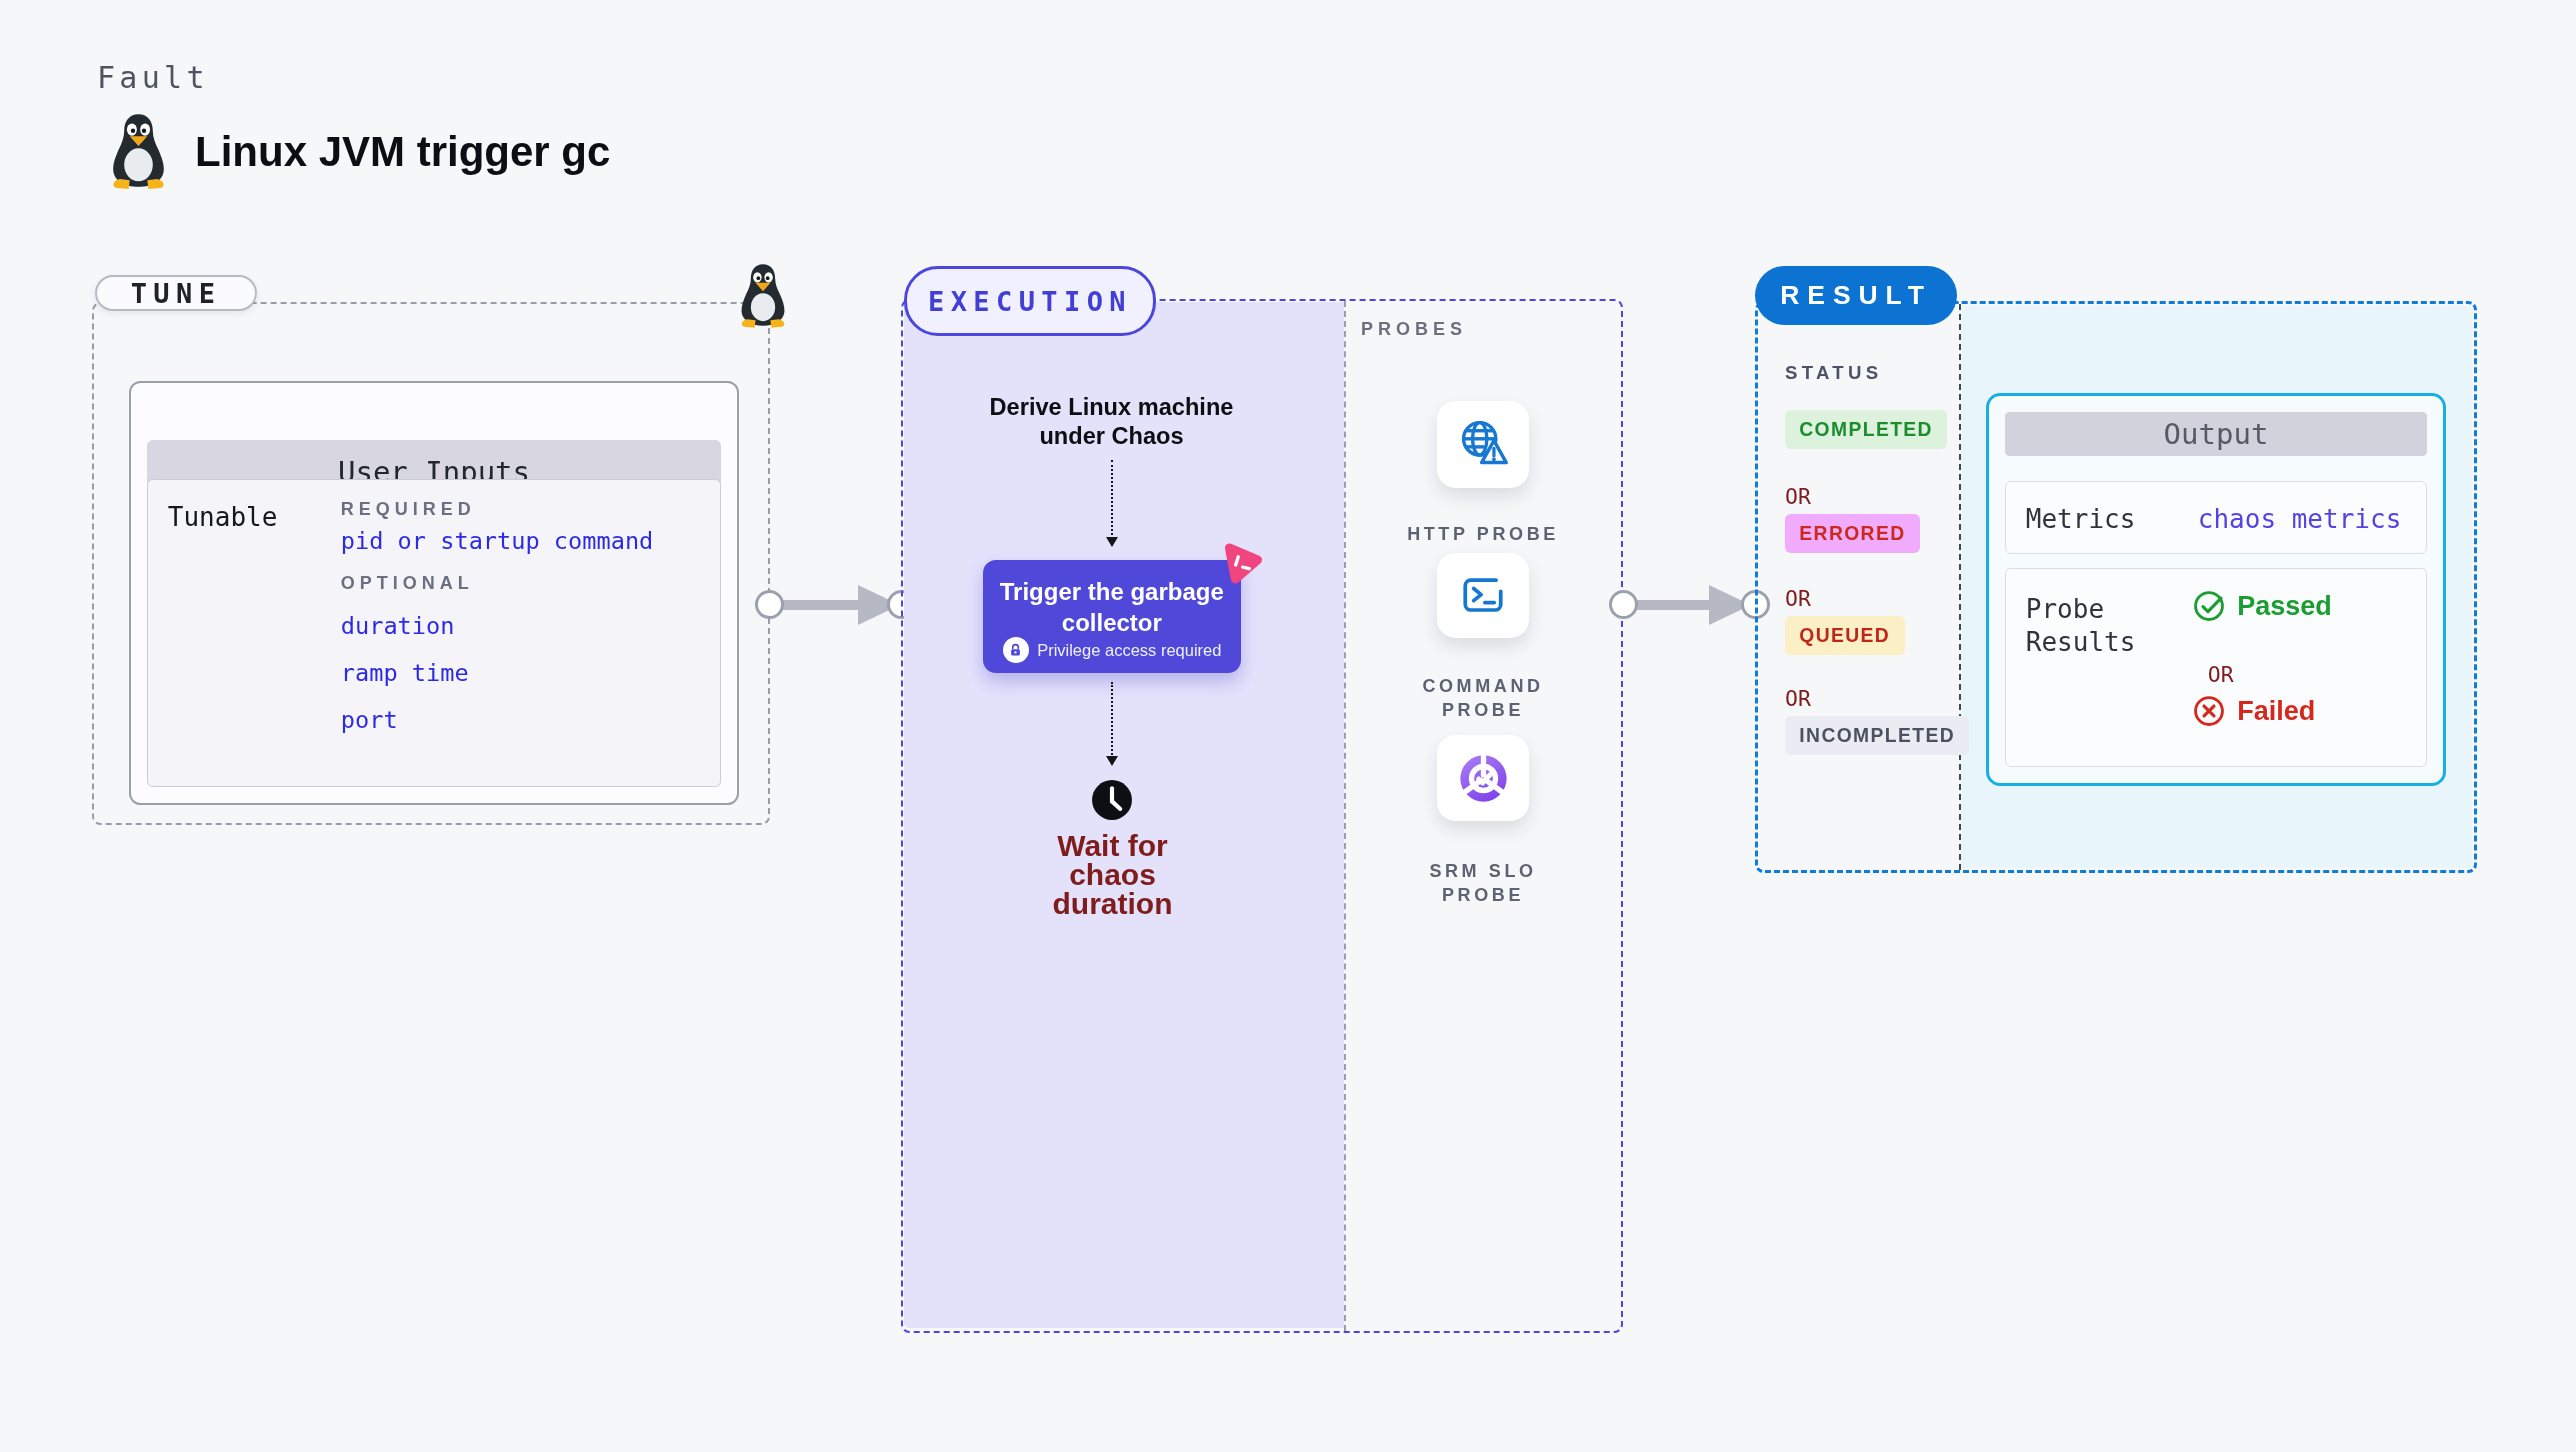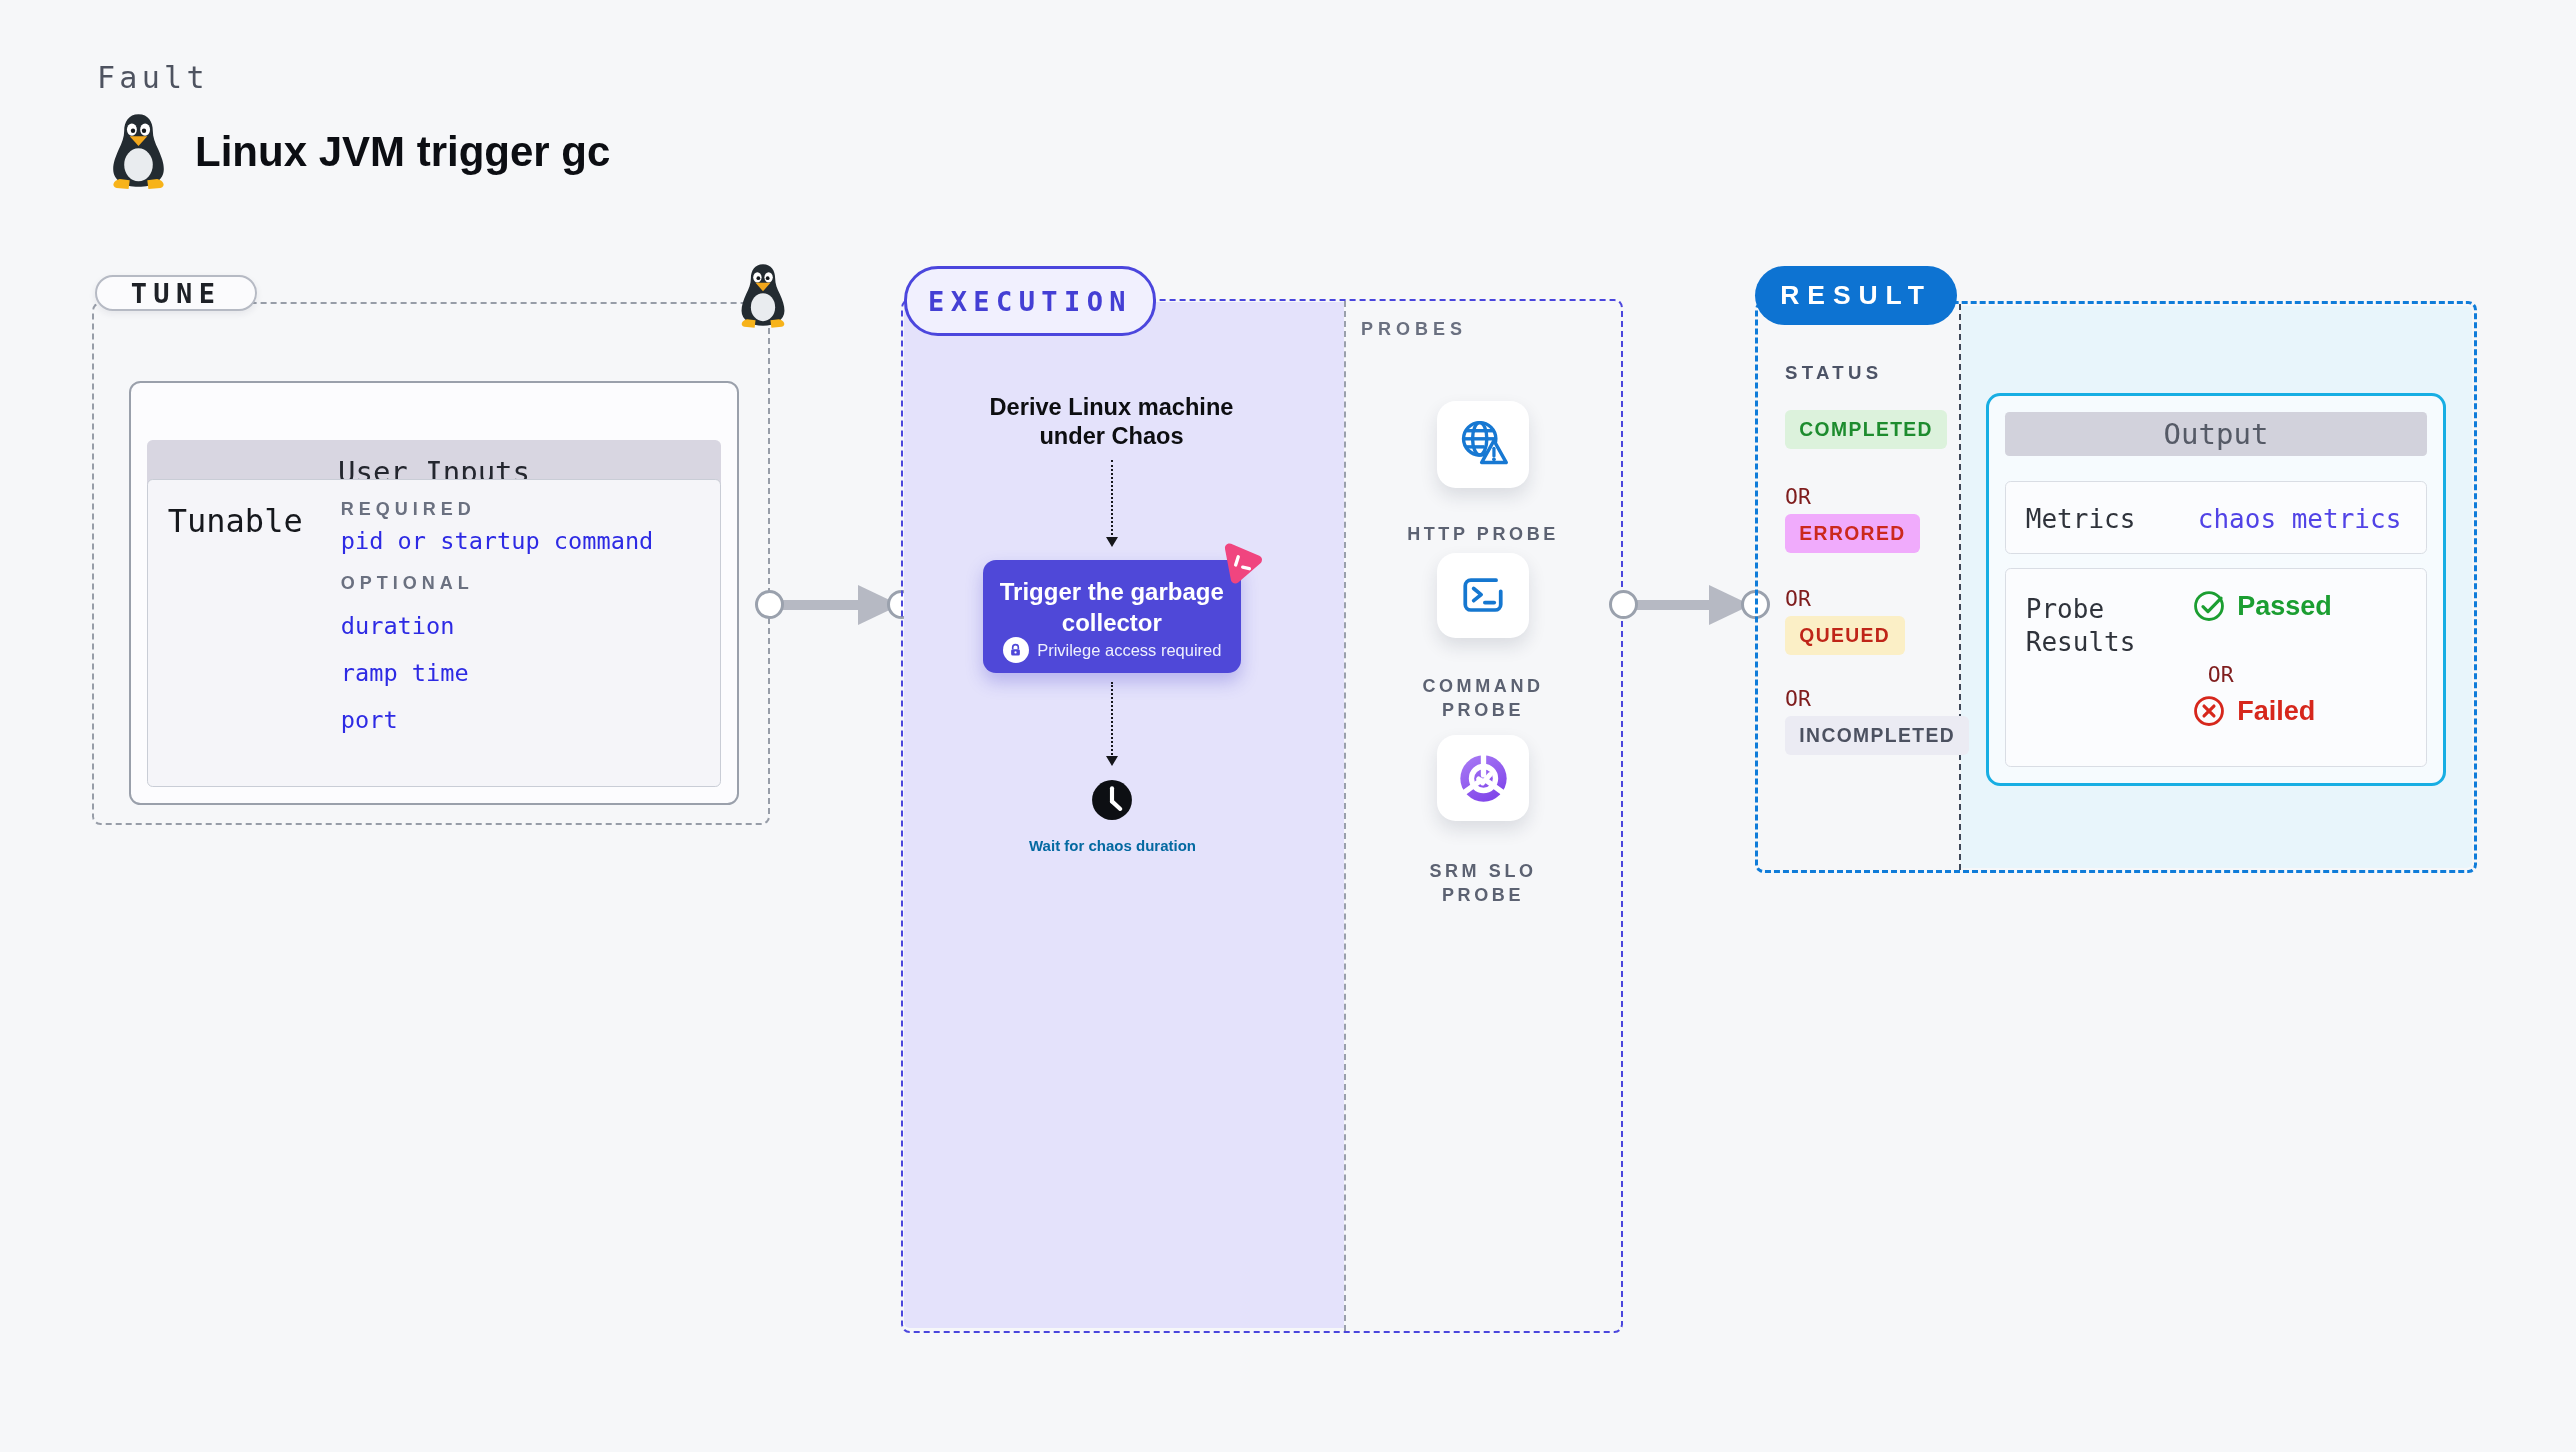--- a/index.html
+++ b/index.html
@@ -88,21 +88,21 @@
       <circle cx="35" cy="17" r="2" fill="#14181c"></circle>
       <path d="M22 22h16l-8 9z" fill="#f2a71b"></path>
       <path d="M13 61c-6 1-8 7-3 8l11 1 1-8z" fill="#f7b31a"></path>
       <path d="M47 61c6 1 8 7 3 8l-11 1-1-8z" fill="#f7b31a"></path>
     </svg>
   </div>
 
   <div class="abs card-userinputs" style="left:129px; top:381px; width:610px; height:424px;">
     <div class="abs ui-header mono center" style="left:15.8px; top:15.8px; right:15.8px; height:64px;">User Inputs</div>
     <div class="abs ui-panel" style="left:15.8px; top:96px; right:15.8px; bottom:15.8px;">
-      <div class="abs mono" style="left:20px; top:21.5px; font-size:32px; color:#16181d;">Tunable</div>
+      <div class="abs mono" style="left:20px; top:21.5px; font-size:26px; color:#16181d;">Tunable</div>
       <div class="abs caps" style="left:193px; top:18.6px;">REQUIRED</div>
       <div class="abs mono tn-link" style="left:193px; top:47px;">pid or startup command</div>
       <div class="abs caps" style="left:193px; top:93px;">OPTIONAL</div>
       <div class="abs mono tn-link" style="left:193px; top:132px;">duration</div>
       <div class="abs mono tn-link" style="left:193px; top:179px;">ramp time</div>
       <div class="abs mono tn-link" style="left:193px; top:226px;">port</div>
     </div>
   </div>
 
   <div class="abs thick-line" style="left:779px; top:600px; width:85px;"></div>
@@ -148,21 +148,21 @@
   <div class="abs arrow-head-down" style="left:1106px; top:756px;"></div>
 
   <div class="abs" style="left:1090px; top:778px; width:44px; height:44px;">
     <svg width="44" height="44" viewBox="0 0 64 64">
       <circle cx="32" cy="32" r="29" fill="#0d0f13"></circle>
       <path d="M32 34 V15" stroke="#ffffff" stroke-width="6" stroke-linecap="round"></path>
       <path d="M32 34 L44 45" stroke="#ffffff" stroke-width="6" stroke-linecap="round"></path>
     </svg>
   </div>
 
-  <div class="abs sans" style="left:1016px; top:831px; width:193px; text-align:center; font-size:15px; font-weight:bold; line-height:29px; color:#0369a1;">Wait for chaos duration</div>
+  <div class="abs sans" style="left:1016px; top:831px; width:193px; text-align:center; font-size:30px; font-weight:bold; line-height:29px; color:#7f1d1d;">Wait for chaos duration</div>
 
   <div class="abs caps" style="left:1361px; top:319px;">PROBES</div>
 
   <div class="abs probe-card" style="left:1437px; top:401px; width:92px; height:87px;">
     <svg width="57" height="57" viewBox="0 0 60 60">
       <g stroke="#1778d2" stroke-width="3.6" fill="none">
         <circle cx="26" cy="24" r="17"></circle>
         <ellipse cx="26" cy="24" rx="7.5" ry="17"></ellipse>
         <path d="M9.5 24 H42.5"></path>
         <path d="M12 15.5 H40"></path>

